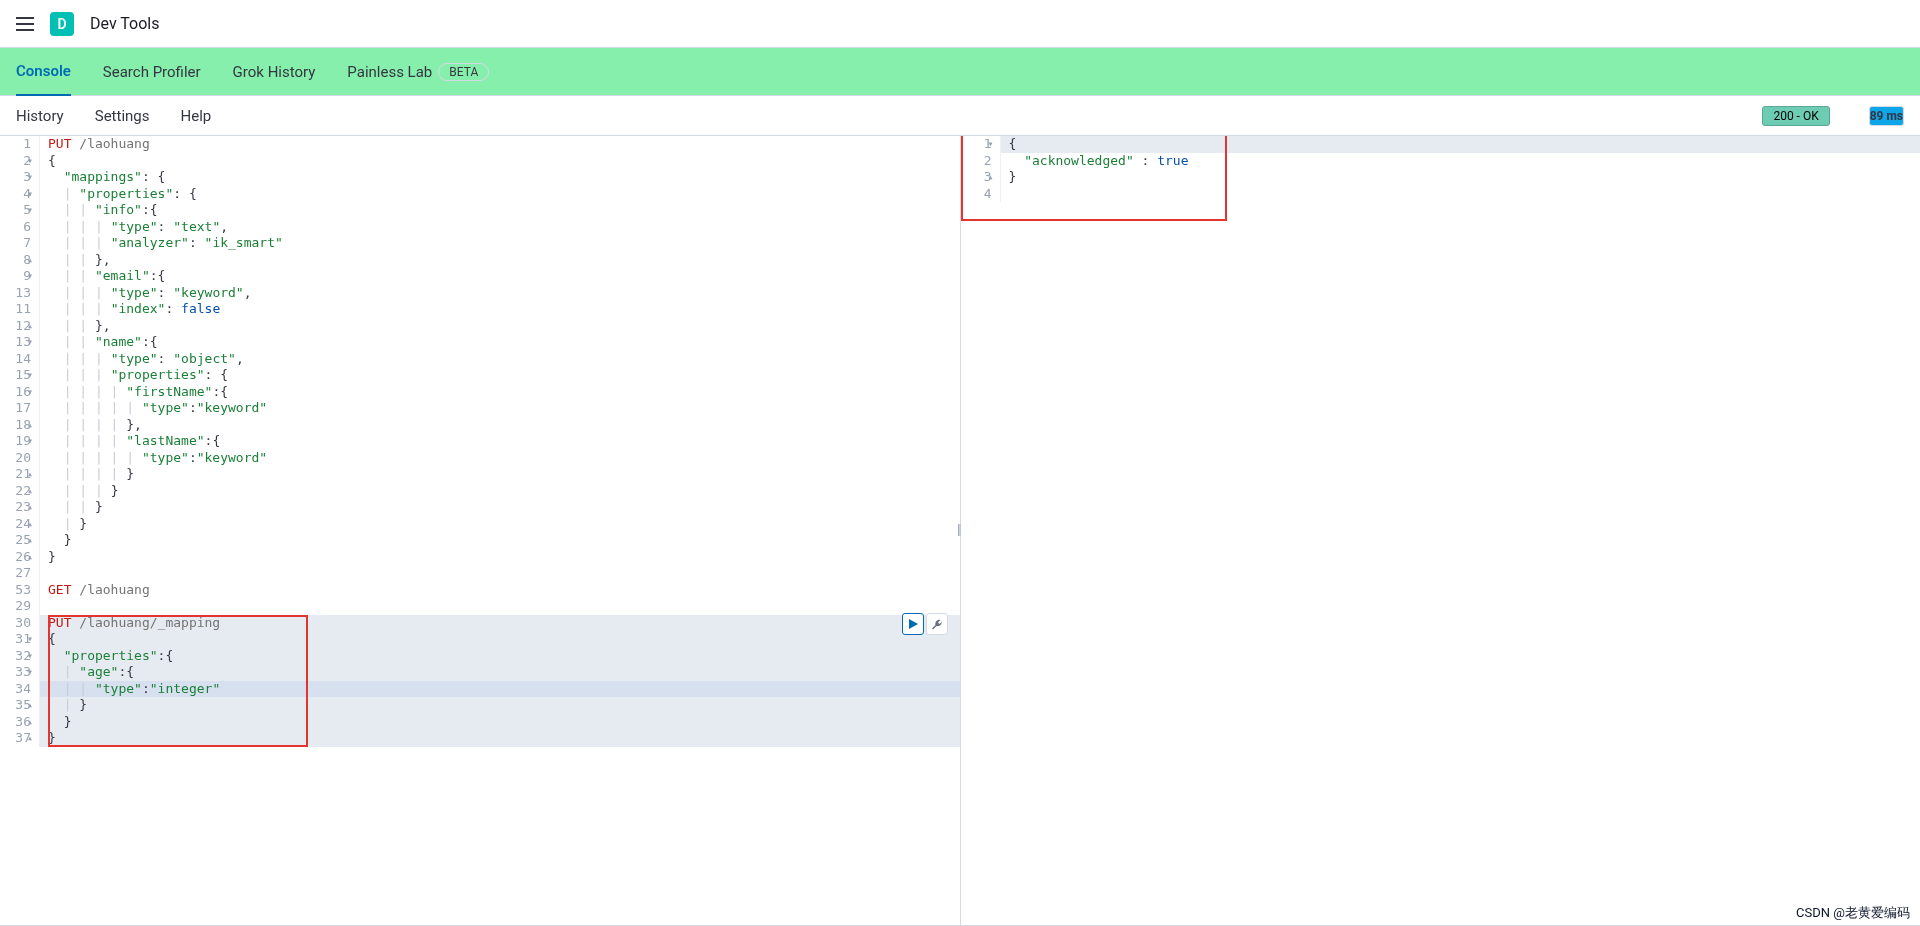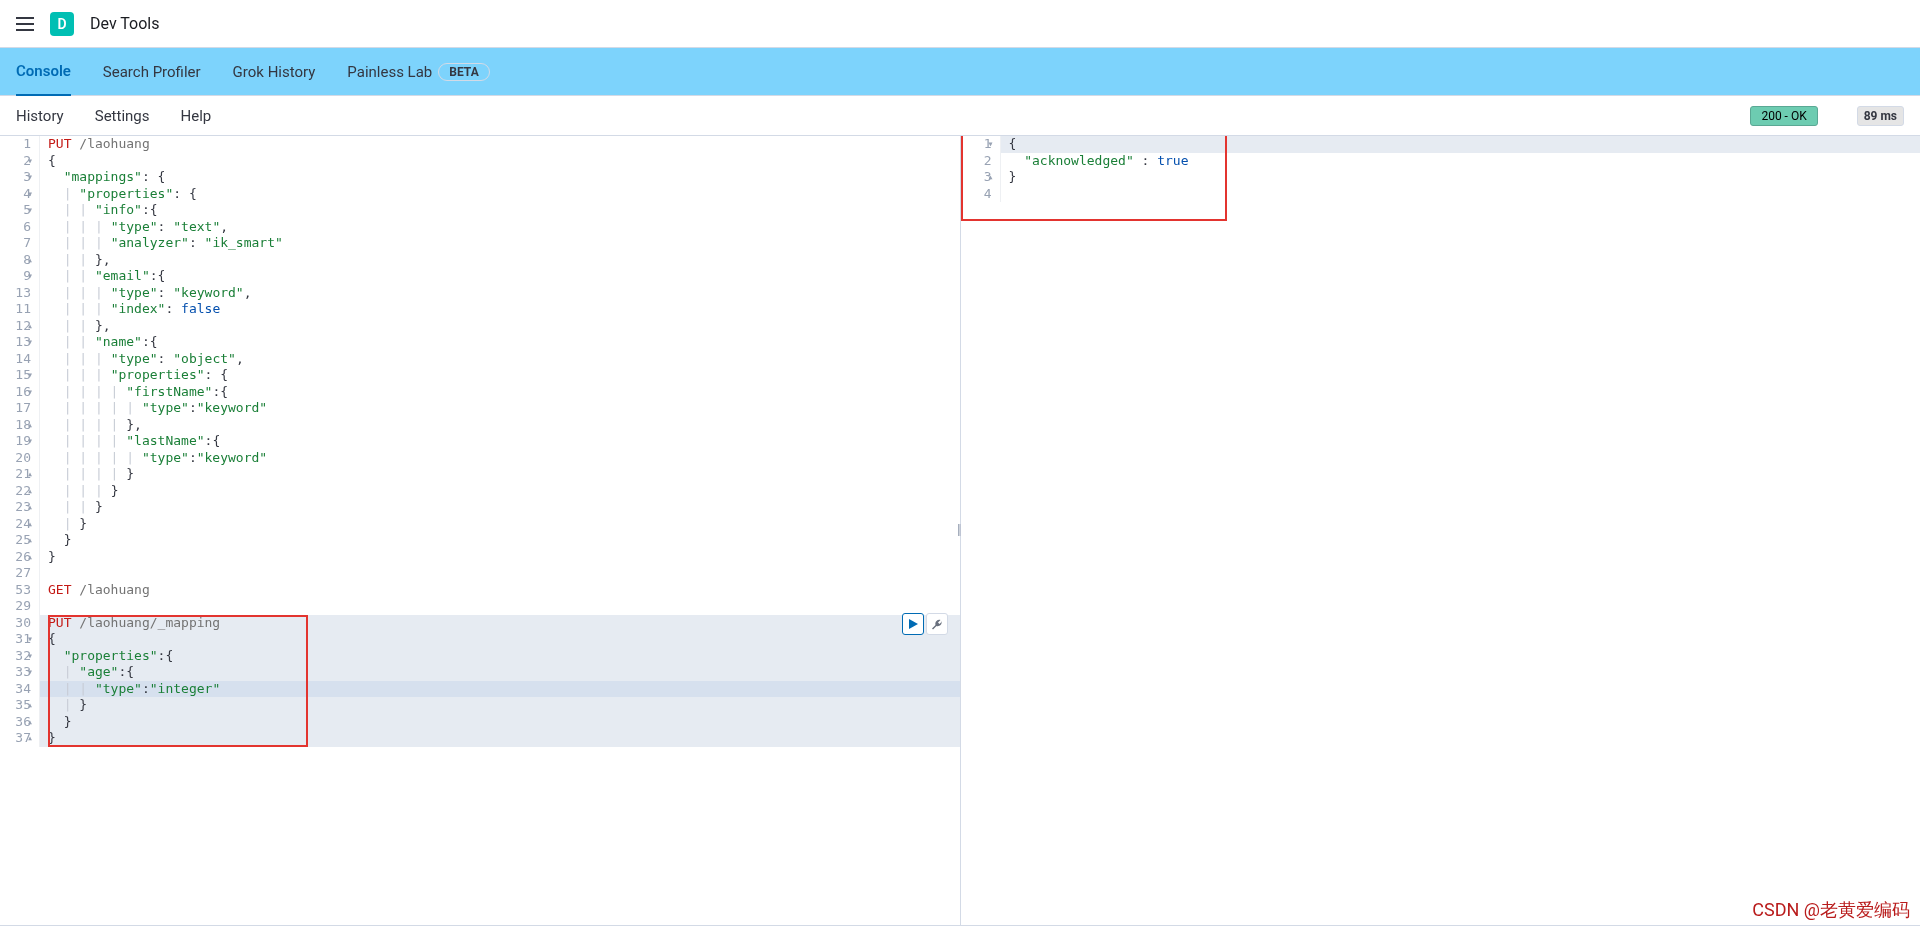--- a/index.html
+++ b/index.html
@@ -5,29 +5,29 @@
   
   html,body{margin:0;padding:0;height:100%;width:100%;
     font-family:-apple-system,BlinkMacSystemFont,"Segoe UI",Roboto,sans-serif;
     font-size:14px;color:#1a1c21;box-sizing:border-box}
   *,*:before,*:after{box-sizing:inherit}
   .topbar{height:48px;display:flex;align-items:center;border-bottom:1px solid #d3dae6;padding:0 16px;gap:16px}
   .hamburger{width:18px;height:14px;display:flex;flex-direction:column;justify-content:space-between;cursor:pointer}
   .hamburger span{height:2px;background:#343741;display:block}
   .app-icon{width:24px;height:24px;border-radius:4px;background:#00bfb3;color:#fff;
     display:flex;align-items:center;justify-content:center;font-weight:600;font-size:14px}
-  .tabbar{height:48px;display:flex;align-items:center;gap:32px;padding:0 16px;border-bottom:1px solid #d3dae6;background:#7dd3fc}
+  .tabbar{height:48px;display:flex;align-items:center;gap:32px;padding:0 16px;border-bottom:1px solid #d3dae6;background:#86efac}
   .tab{height:48px;display:flex;align-items:center;cursor:pointer;color:#343741;font-size:15px}
   .tab.active{color:#006bb4;border-bottom:2px solid #006bb4;font-weight:600}
-  .badge{border:1px solid #d3dae6;border-radius:12px;padding:1px 10px;font-size:12px;font-weight:700;margin-left:6px;color:#343741}
+  .badge{border:1px solid #d3dae6;border-radius:12px;padding:1px 10px;font-size:12px;font-weight:400;margin-left:6px;color:#343741}
   .subbar{height:40px;display:flex;align-items:center;padding:0 16px;gap:31px;background:#fff;border-bottom:1px solid #d3dae6}
   .sublink{cursor:pointer;color:#343741;font-size:15px}
   .flex-spacer{flex:1}
   .status-ok{background:#6dccb1;color:#000;padding:2px 10px;border-radius:3px;font-weight:400;font-size:12px;border:1px solid #5aa894}
-  .status-time{background:#e5e5e5;color:#343741;padding:2px 6px;border-radius:3px;font-weight:700;font-size:12px;border:1px solid #d3dae6;margin-left:8px}
+  .status-time{background:#0ea5e9;color:#343741;padding:2px 0;border-radius:3px;font-weight:700;font-size:12px;border:1px solid #d3dae6;margin-left:8px}
   .panes{display:flex;height:calc(100% - 48px - 48px - 40px);position:relative;border-bottom:1px solid #d3dae6}
   .pane{flex:1;overflow:auto;position:relative}
   .pane.left{border-right:1px solid #d3dae6;background:#fff}
   .pane.right{background:#fff}
   .drag-handle{position:absolute;left:calc(50% - 4px);top:50%;transform:translateY(-50%);
     width:8px;height:30px;cursor:col-resize;color:#98a2b3;font-size:16px;user-select:none;display:flex;align-items:center;justify-content:center}
   
   .editor{display:flex;font-family:Menlo,Consolas,monospace;font-size:13px;line-height:16.5px;position:relative}
   .gutter{padding:0 8px 0 4px;text-align:right;color:#98a2b3;user-select:none;background:#fff;border-right:1px solid #eef0f3;min-width:40px}
   .gutter .ln{height:16.5px;position:relative}
@@ -49,21 +49,21 @@
   
   .redbox-left{position:absolute;border:2px solid #e3342f;pointer-events:none;z-index:3}
   .redbox-right{position:absolute;border:2px solid #e3342f;pointer-events:none;z-index:3}
   
   .run-overlay{position:absolute;right:12px;display:flex;gap:2px;z-index:4}
   .runbtn{width:22px;height:22px;border:1px solid #006bb4;border-radius:3px;
     display:flex;align-items:center;justify-content:center;cursor:pointer;background:#fff}
   .runbtn svg{fill:#006bb4}
   .wrench svg{fill:#69707d}
   
-  .watermark{position:fixed;right:10px;bottom:4px;color:#b91c1c;font-size:18px;user-select:none}
+  .watermark{position:fixed;right:10px;bottom:4px;color:#0f172a;font-size:13px;user-select:none}
 </style>
 </head>
 <body>
 
 <div class="topbar">
   <div class="hamburger">
     <span></span>
       <span></span>
       <span></span>
   </div>

